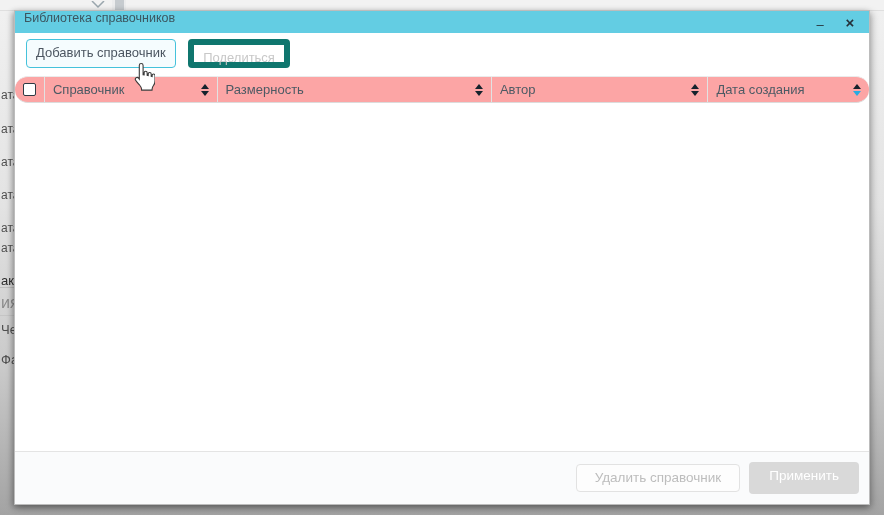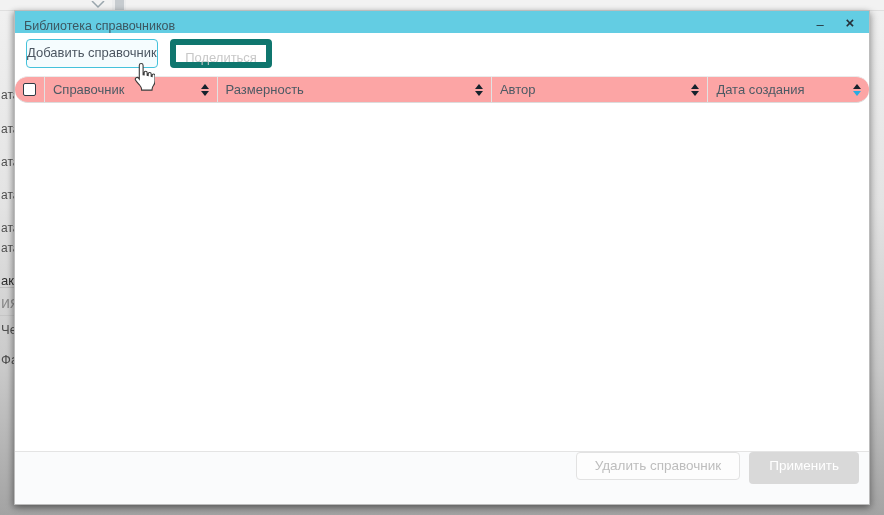--- a/index.html
+++ b/index.html
@@ -15,44 +15,44 @@
   .scroll-nub{position:absolute;left:115px;top:0;width:9px;height:10px;background:#c6cbcf;}
   
   .bg-frag{position:absolute;left:1px;color:#4f4f4f;font-size:12px;white-space:nowrap;line-height:13px;}
   .bg-divider{position:absolute;left:0;width:14px;height:1px;background:#bdbdbd;}
   
   .dialog{
     position:absolute;left:14px;top:10px;width:856px;height:495px;background:#ffffff;
     border:1px solid #bcbcbc;box-sizing:border-box;
     box-shadow:-2px 2px 6px rgba(0,0,0,.28),2px 3px 7px rgba(0,0,0,.25);
   }
-  .titlebar{height:22px;background:#63cde3;display:flex;align-items:flex-end;padding-left:9px;position:relative;}
+  .titlebar{height:22px;background:#63cde3;display:flex;align-items:flex-start;padding-left:9px;position:relative;}
   .title{font-size:12.5px;color:#3c5660;}
   .win-btn{position:absolute;top:0;height:22px;width:18px;display:flex;align-items:center;justify-content:center;color:#253139;cursor:default;}
   .win-min{right:40px;font-size:13px;transform:translateY(2px);}
   .win-close{right:10px;font-size:15px;font-weight:600;}
   .toolbar{padding:6px 11px 8px 11px;background:#fff;}
   .btn{display:inline-block;height:29px;line-height:26px;border-radius:4px;font-size:13px;box-sizing:border-box;vertical-align:top;}
-  .btn-add{border:1.5px solid #45c2db;background:#f5fcfe;color:#4c5661;padding:0 0;margin-right:8px;cursor:pointer;}
+  .btn-add{border:1.5px solid #45c2db;background:#f5fcfe;color:#4c5661;padding:0 9px;margin-right:8px;cursor:pointer;}
   .btn-share{border:6px solid #0f766e;background:#ffffff;color:#c8c8c8;padding:0 9px;}
   .thead{display:flex;height:25px;border-top:1px solid #ebebeb;border-bottom:1px solid #dcdcdc;background:#fca5a5;border-radius:13px;}
   .cbcell{width:30px;display:flex;align-items:center;padding-left:8px;border-right:1px solid #e2e2e2;box-sizing:border-box;}
   .checkbox{width:13px;height:13px;border:1.5px solid #2e3a44;border-radius:2px;background:#fff;box-sizing:border-box;}
   .th{display:flex;align-items:center;padding:0 8px;color:#4d5a64;font-size:13px;box-sizing:border-box;border-right:1px solid #e2e2e2;}
   .th:last-child{border-right:none;}
   .th .label{flex:1;}
   .col-0{width:173px;} .col-1{width:275px;} .col-2{width:161px;} .col-3{width:217px;}
   .sort{display:flex;flex-direction:column;align-items:center;gap:2px;}
   .arr-up{width:0;height:0;border-left:4px solid transparent;border-right:4px solid transparent;border-bottom:5px solid #15222c;}
   .arr-down{width:0;height:0;border-left:4px solid transparent;border-right:4px solid transparent;border-top:5px solid #15222c;}
   .sort-desc .arr-down{border-top-color:#29abe2;}
   .tbody{height:350px;background:#fff;}
   .footer{
     position:absolute;left:0;bottom:0;width:100%;height:53px;background:#fafbfc;border-top:1px solid #e4e4e4;
-    display:flex;justify-content:flex-end;gap:9px;padding-right:10px;box-sizing:border-box;
+    display:flex;align-items:center;justify-content:flex-end;gap:9px;padding-right:10px;box-sizing:border-box;
   }
   .btn-delete{height:28px;line-height:25px;border:1px solid #e2e2e2;background:#fdfdfd;color:#bdbdbd;padding:0 18px;border-radius:4px;font-size:13.5px;box-sizing:border-box;}
   .btn-apply{height:32px;line-height:28px;background:#d9d9d9;color:#ffffff;padding:0 20px;border-radius:4px;font-size:13.5px;border:none;box-sizing:border-box;}
   .cursor{position:absolute;left:131px;top:62px;z-index:99;pointer-events:none;}
 </style>
 </head>
 <body>
 
 <div class="stage">
 

